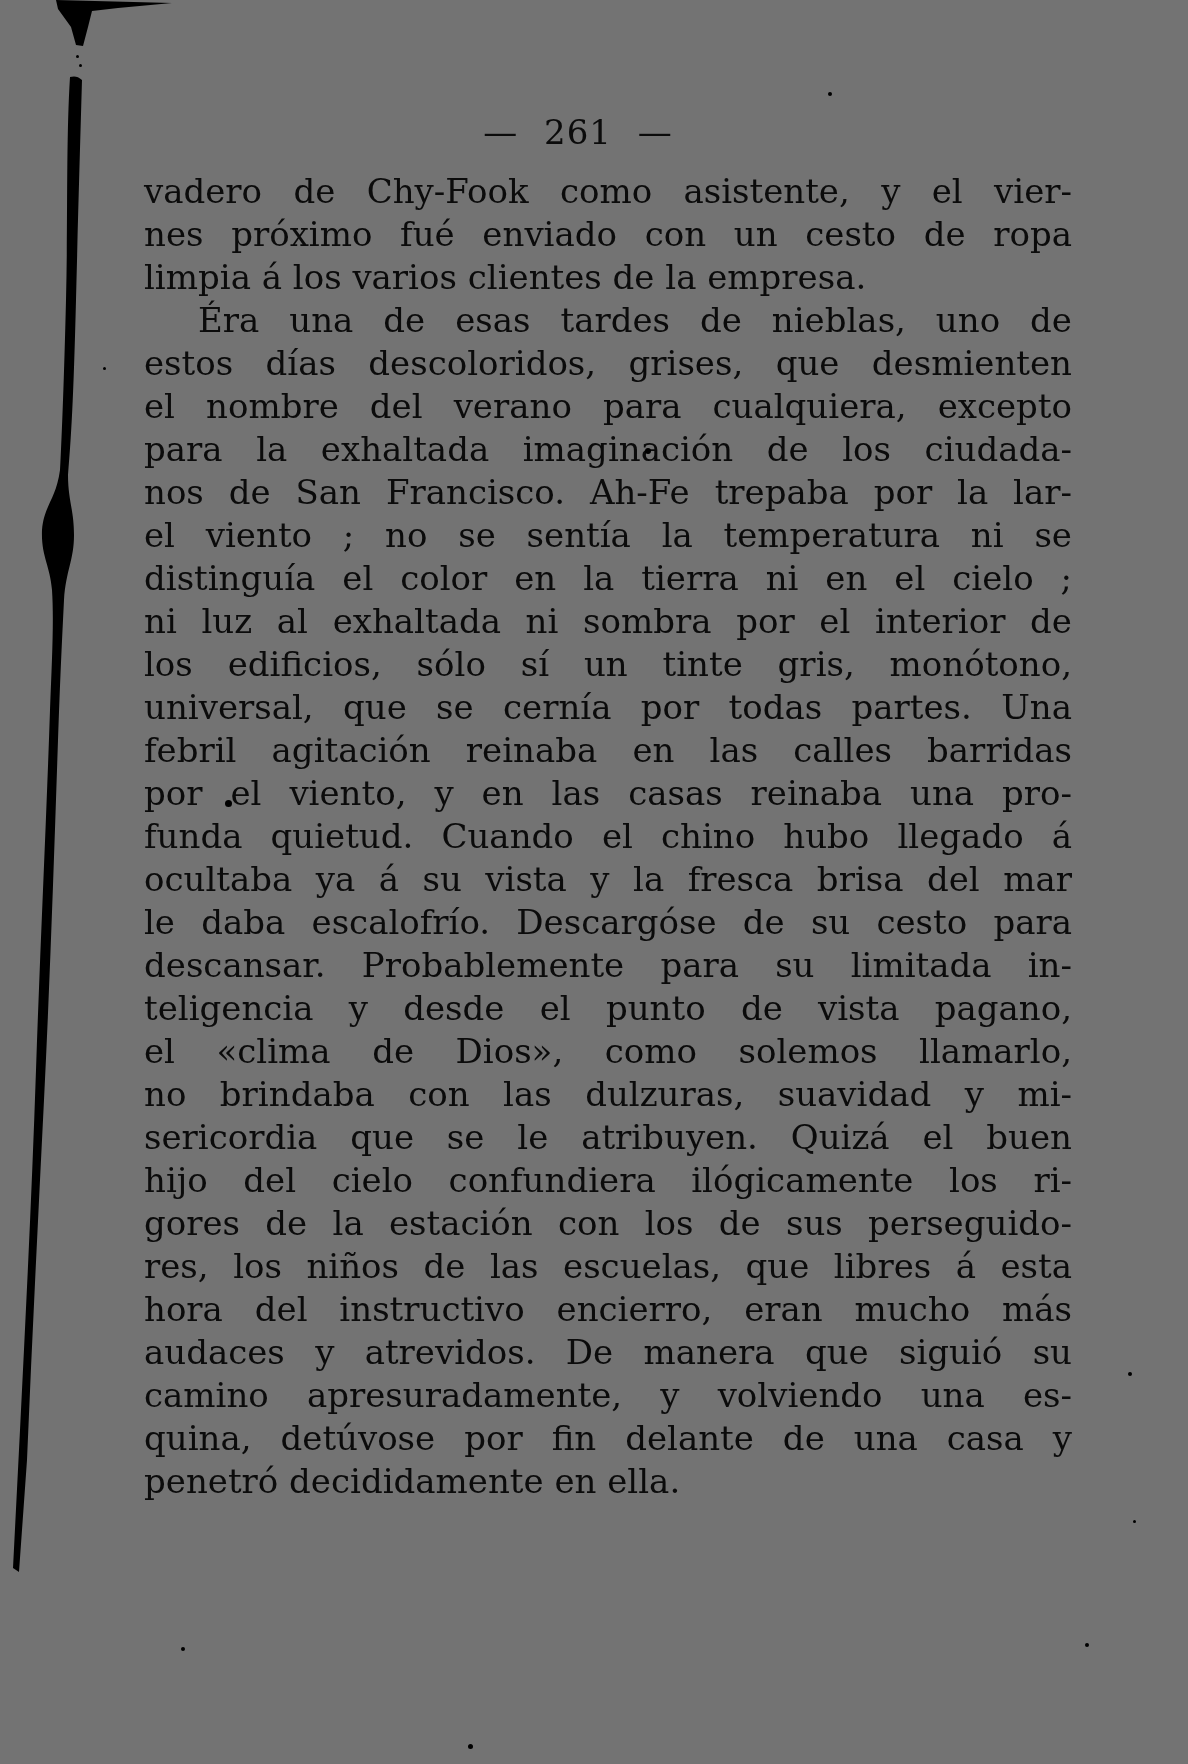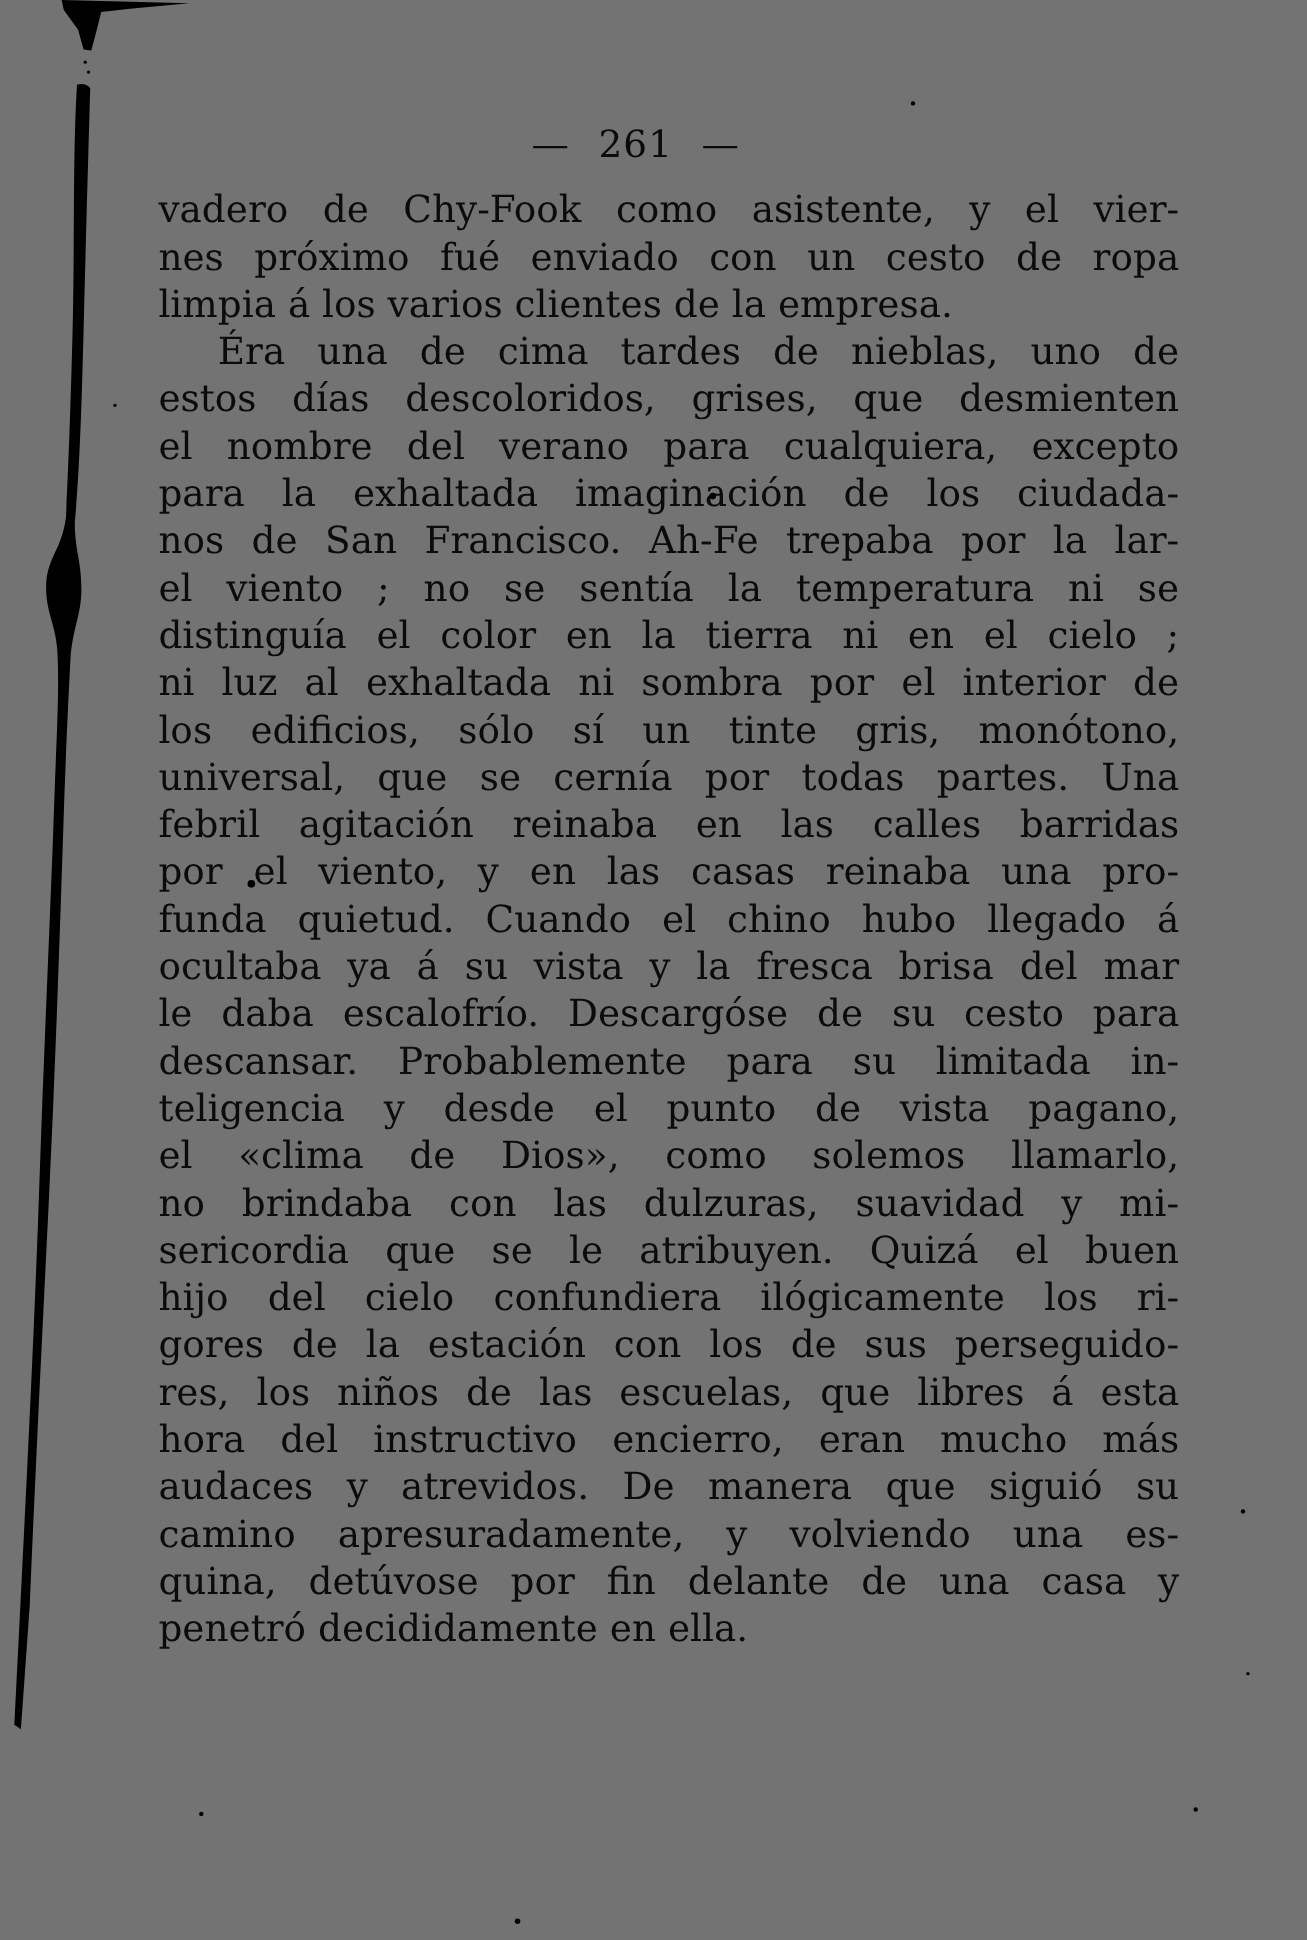--- a/index.html
+++ b/index.html
@@ -92,21 +92,21 @@
 
   <div class="page-number">— 261 —</div>
 
   <div class="page-text" id="page-text">
       <div class="paragraph">
         <div class="line">vadero de Chy-Fook como asistente, y el vier-</div>
         <div class="line">nes próximo fué enviado con un cesto de ropa</div>
         <div class="line plain">limpia á los varios clientes de la empresa.</div>
       </div>
       <div class="paragraph">
-        <div class="line indent">Éra una de cima tardes de nieblas, uno de</div>
+        <div class="line indent">Éra una de esas tardes de nieblas, uno de</div>
         <div class="line">estos días descoloridos, grises, que desmienten</div>
         <div class="line">el nombre del verano para cualquiera, excepto</div>
         <div class="line">para la exhaltada imaginación de los ciudada-</div>
         <div class="line">nos de San Francisco. Ah-Fe trepaba por la lar-</div>
         <div class="line">el viento ; no se sentía la temperatura ni se</div>
         <div class="line">distinguía el color en la tierra ni en el cielo ;</div>
         <div class="line">ni luz al exhaltada ni sombra por el interior de</div>
         <div class="line">los edificios, sólo sí un tinte gris, monótono,</div>
         <div class="line">universal, que se cernía por todas partes. Una</div>
         <div class="line">febril agitación reinaba en las calles barridas</div>

